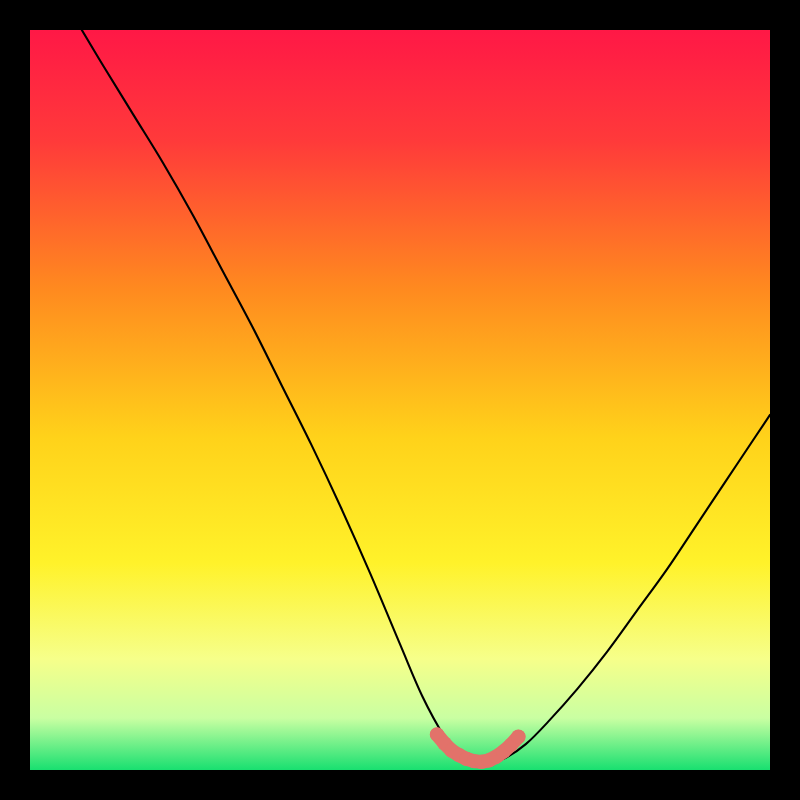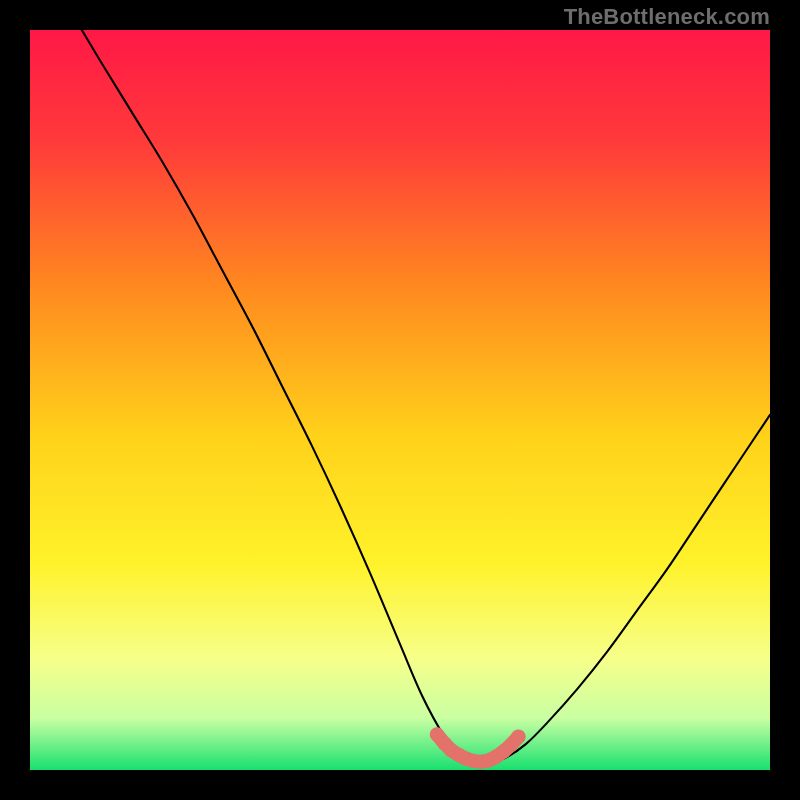--- a/index.html
+++ b/index.html
@@ -33,21 +33,20 @@
     font-weight: 600;
     color: #6d6d6d;
     letter-spacing: 0.2px;
   }
   svg { display: block; }
 </style>
 </head>
 <body>
 
 <div class="frame">
-  <div class="watermark">TheBottleneck.com</div>
   <div class="plot">
     <svg id="chart-svg" width="740" height="740" viewBox="0 0 740 740" preserveAspectRatio="none">
       <defs>
         <linearGradient id="bg-grad" x1="0" y1="0" x2="0" y2="1">
             <stop offset="0.0%" stop-color="#ff1846"></stop>
             <stop offset="15.0%" stop-color="#ff3a3a"></stop>
             <stop offset="35.0%" stop-color="#ff8a1f"></stop>
             <stop offset="55.0%" stop-color="#ffd21a"></stop>
             <stop offset="72.0%" stop-color="#fff22a"></stop>
             <stop offset="85.0%" stop-color="#f6ff8a"></stop>

